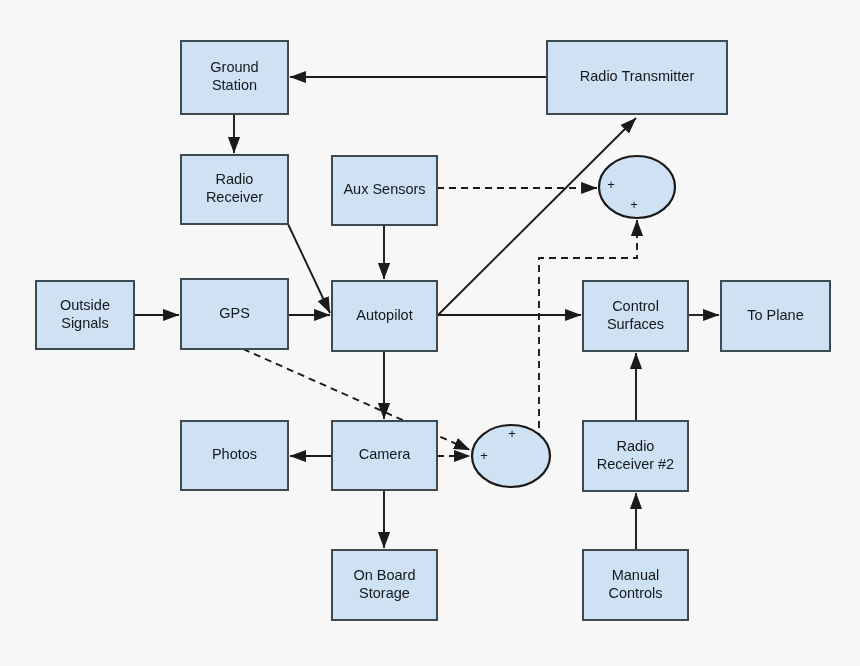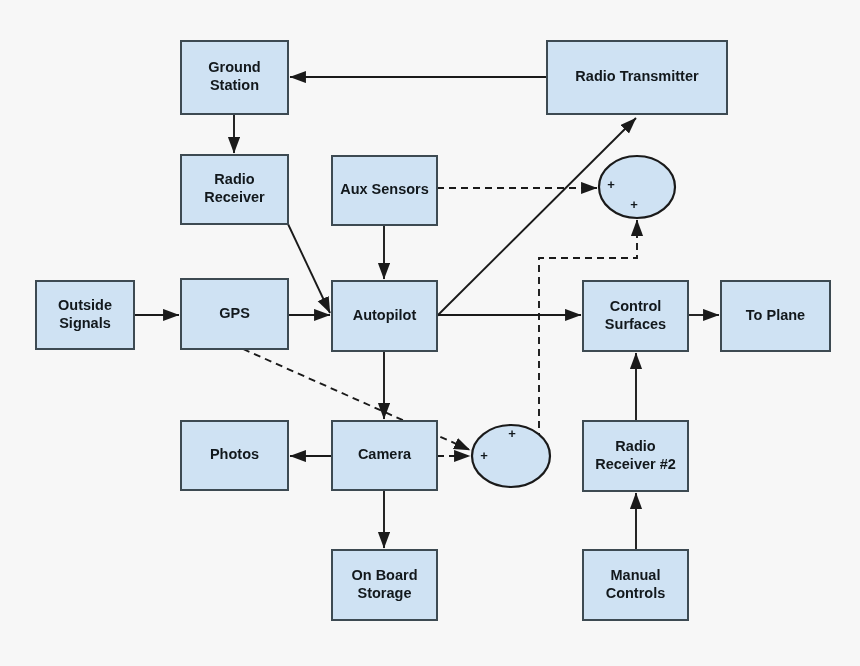--- a/index.html
+++ b/index.html
@@ -9,21 +9,20 @@
   }
   body {
     font-family: "Liberation Sans", sans-serif;
   }
   #diagram-root {
     position: relative;
     width: 860px;
     height: 666px;
     background: #a16207;
     overflow: hidden;
-    font-weight: bold;
   }
   #diagram-svg {
     position: absolute;
     left: 0;
     top: 0;
     width: 860px;
     height: 666px;
     display: block;
   }
   .node-box {

